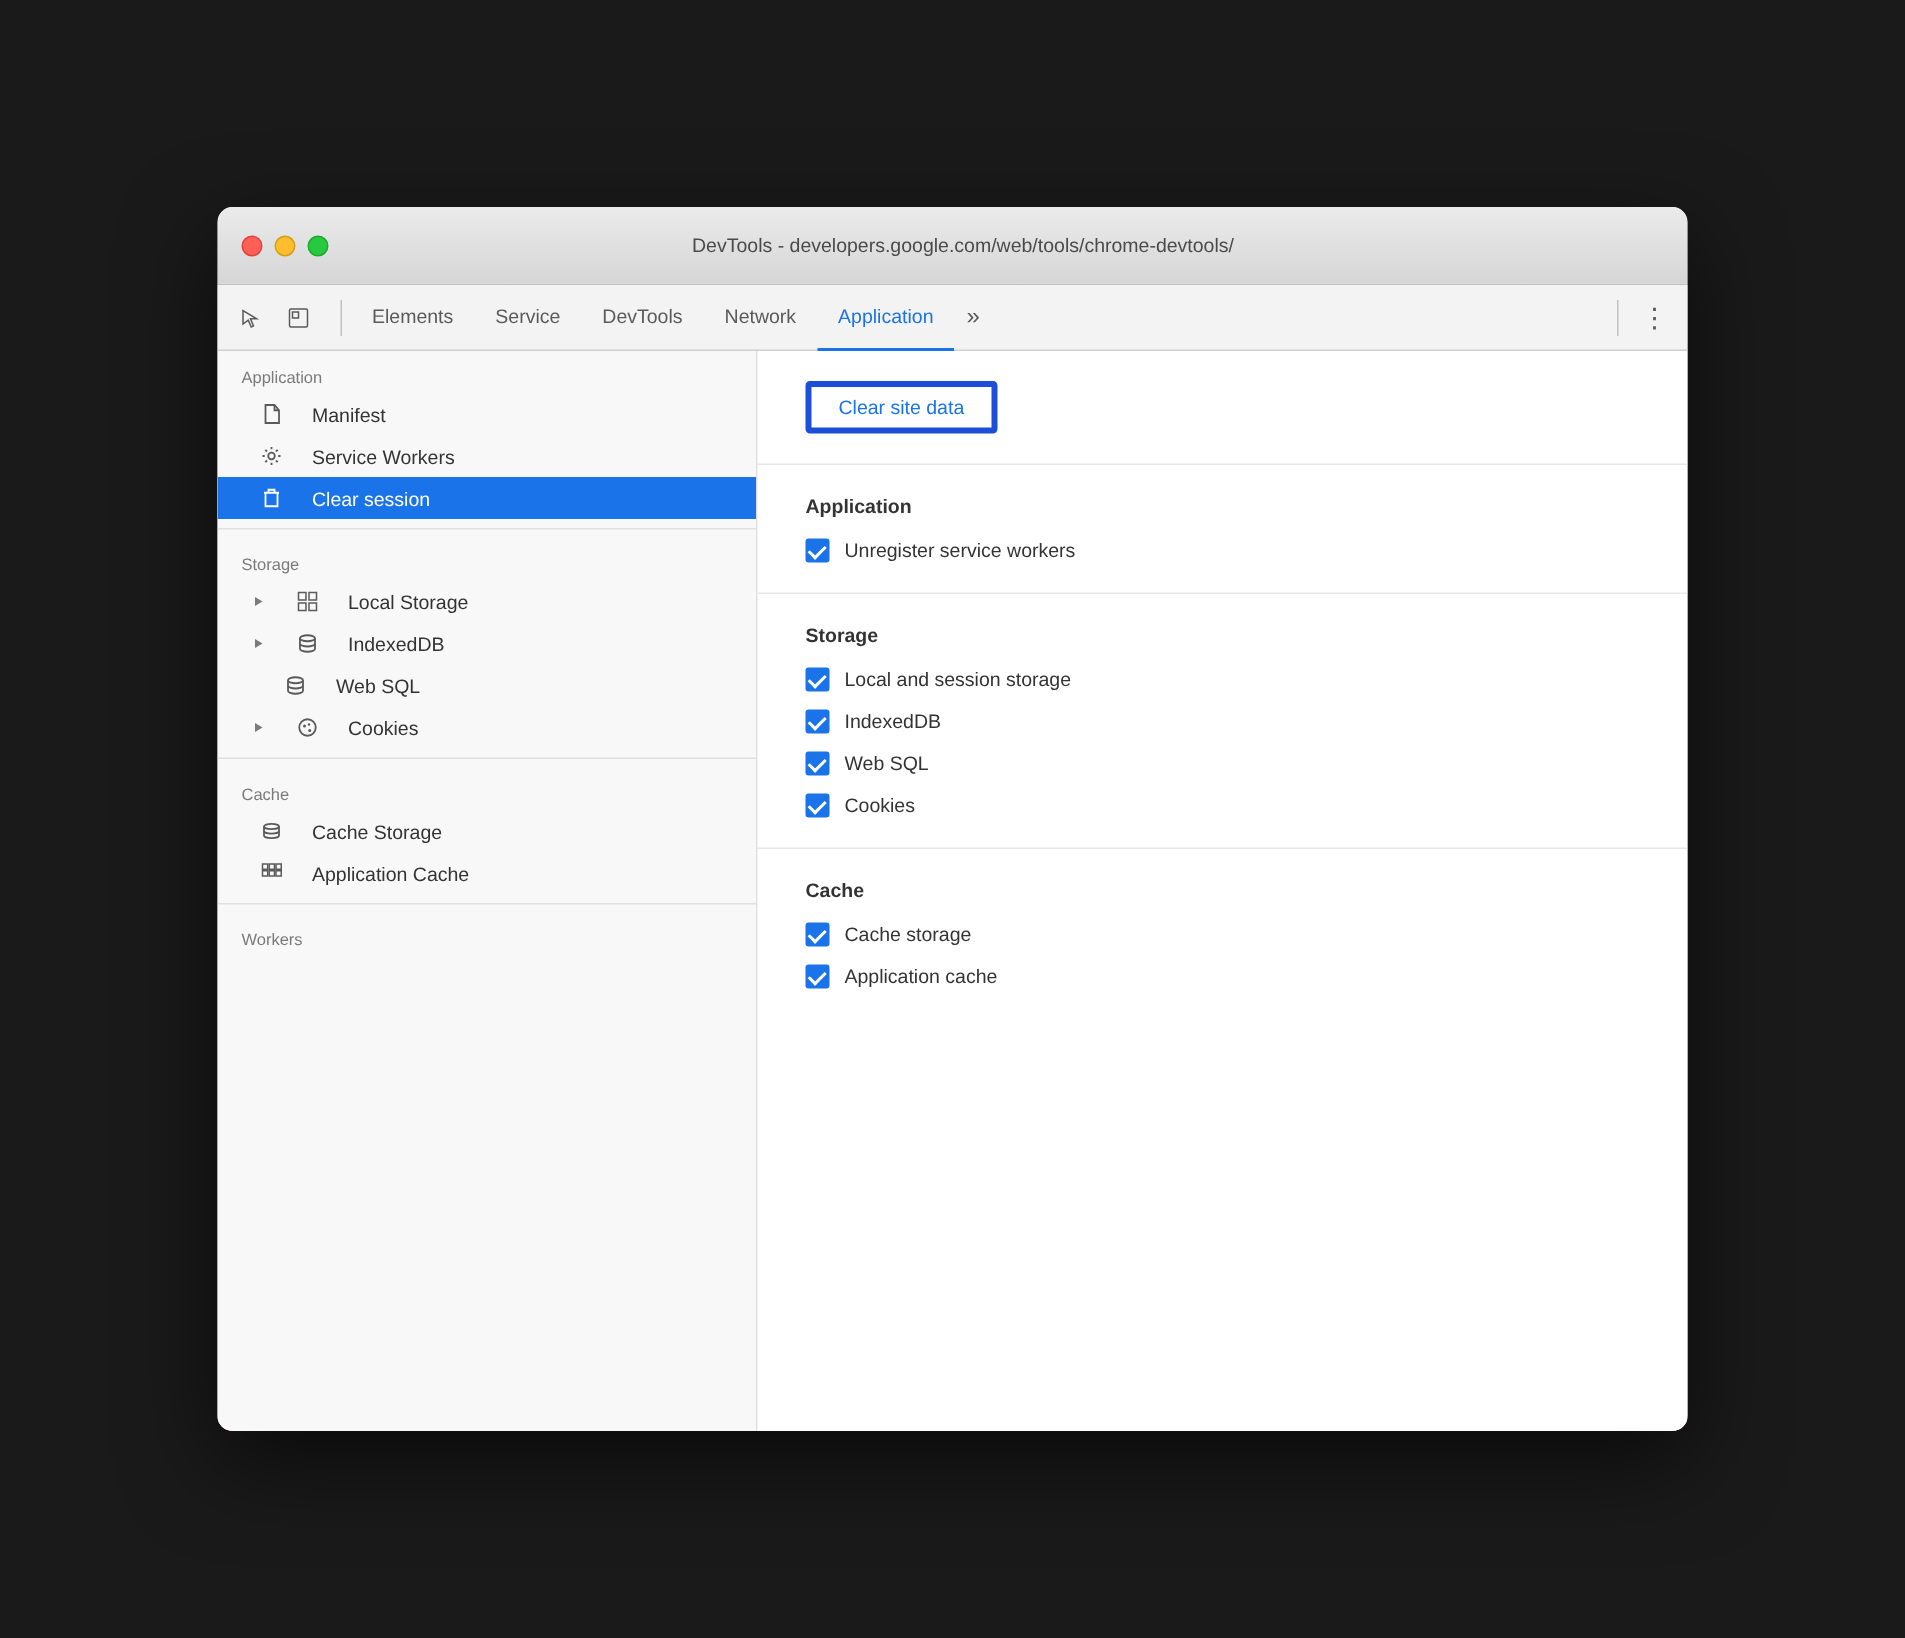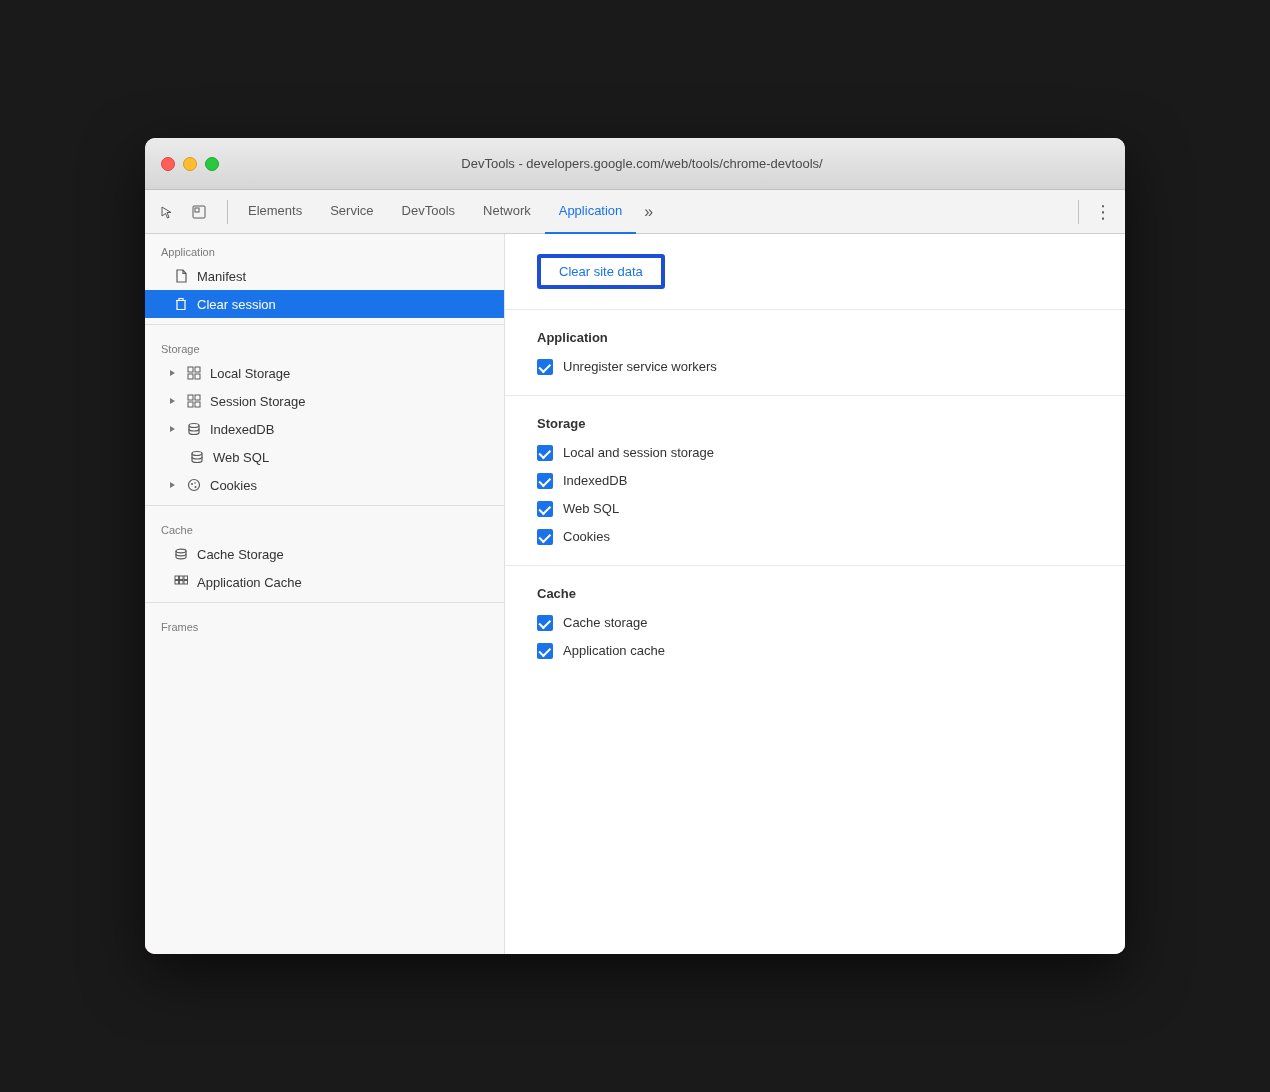--- a/index.html
+++ b/index.html
@@ -141,21 +141,21 @@
       font-weight: 500;
     }
     .sidebar-item {
       display: flex;
       align-items: center;
       padding: 5px 16px 5px 28px;
       font-size: 13px;
       color: #333;
       cursor: pointer;
       height: 28px;
-      gap: 8px;
+      gap: 19px;
     }
     .sidebar-item.active {
       background: #1a73e8;
       color: #ffffff;
     }
     .sidebar-item.active .item-icon { color: #ffffff; }
     .sidebar-item.indent1 { padding-left: 28px; }
     .sidebar-item.indent2 { padding-left: 44px; }
     .sidebar-item.with-arrow { padding-left: 21px; }
     .item-arrow {
@@ -306,20 +306,29 @@
         <div class="sidebar-section-header">Application</div>
         <div class="sidebar-item indent1">
           <div class="item-icon">
             <svg width="13" height="14" viewBox="0 0 13 14" fill="none">
               <path d="M2 1 L8 1 L11 4.5 L11 13 L2 13 Z" stroke="#5a5a5a" stroke-width="1.2" fill="none"></path>
               <path d="M8 1 L8 4.5 L11 4.5" stroke="#5a5a5a" stroke-width="1.2" fill="none"></path>
             </svg>
           </div>
           <span>Manifest</span>
         </div>
+        <div class="sidebar-item indent1">
+          <div class="item-icon">
+            <svg width="14" height="14" viewBox="0 0 14 14" fill="none">
+              <circle cx="7" cy="7" r="2.2" stroke="#5a5a5a" stroke-width="1.2" fill="none"></circle>
+              <path d="M7 1 L7 2.5 M7 11.5 L7 13 M1 7 L2.5 7 M11.5 7 L13 7 M2.9 2.9 L4 4 M10 10 L11.1 11.1 M11.1 2.9 L10 4 M4 10 L2.9 11.1" stroke="#5a5a5a" stroke-width="1.2"></path>
+            </svg>
+          </div>
+          <span>Service Workers</span>
+        </div>
         <div class="sidebar-item indent1 active">
           <div class="item-icon">
             <svg width="12" height="14" viewBox="0 0 12 14" fill="none">
               <path d="M1 3.5 L11 3.5 M4 3.5 L4 1.5 L8 1.5 L8 3.5 M2 3.5 L2 12.5 L10 12.5 L10 3.5" stroke="white" stroke-width="1.2" fill="none"></path>
             </svg>
           </div>
           <span>Clear session</span>
         </div>
 
         <div class="sidebar-separator"></div>
@@ -342,36 +351,20 @@
           <span>Local Storage</span>
         </div>
         <div class="sidebar-item with-arrow">
           <div class="item-arrow">
             <svg width="7" height="8" viewBox="0 0 7 8">
                 <polygon points="1,1 6,4 1,7" fill="#7a7a7a"></polygon>
               </svg>
           </div>
           <div class="item-icon">
             <svg width="14" height="14" viewBox="0 0 14 14" fill="none">
-              <rect x="1" y="1" width="5" height="5" stroke="#5a5a5a" stroke-width="1" fill="none"></rect>
-              <rect x="8" y="1" width="5" height="5" stroke="#5a5a5a" stroke-width="1" fill="none"></rect>
-              <rect x="1" y="8" width="5" height="5" stroke="#5a5a5a" stroke-width="1" fill="none"></rect>
-              <rect x="8" y="8" width="5" height="5" stroke="#5a5a5a" stroke-width="1" fill="none"></rect>
-            </svg>
-          </div>
-          <span>Session Storage</span>
-        </div>
-        <div class="sidebar-item with-arrow">
-          <div class="item-arrow">
-            <svg width="7" height="8" viewBox="0 0 7 8">
-                <polygon points="1,1 6,4 1,7" fill="#7a7a7a"></polygon>
-              </svg>
-          </div>
-          <div class="item-icon">
-            <svg width="14" height="14" viewBox="0 0 14 14" fill="none">
               <ellipse cx="7" cy="3.5" rx="5" ry="2" stroke="#5a5a5a" stroke-width="1.2" fill="none"></ellipse>
               <path d="M2 3.5 L2 10.5 C2 11.6 4.3 12.5 7 12.5 C9.7 12.5 12 11.6 12 10.5 L12 3.5" stroke="#5a5a5a" stroke-width="1.2" fill="none"></path>
               <path d="M2 7 C2 8.1 4.3 9 7 9 C9.7 9 12 8.1 12 7" stroke="#5a5a5a" stroke-width="1.2" fill="none"></path>
             </svg>
           </div>
           <span>IndexedDB</span>
         </div>
         <div class="sidebar-item indent2" style="padding-left:44px;">
           <div class="item-icon">
             <svg width="14" height="14" viewBox="0 0 14 14" fill="none">
@@ -421,21 +414,21 @@
               <rect x="1" y="5.5" width="3.5" height="3.5" stroke="#5a5a5a" stroke-width="1" fill="none"></rect>
               <rect x="5.5" y="5.5" width="3.5" height="3.5" stroke="#5a5a5a" stroke-width="1" fill="none"></rect>
               <rect x="10" y="5.5" width="3.5" height="3.5" stroke="#5a5a5a" stroke-width="1" fill="none"></rect>
             </svg>
           </div>
           <span>Application Cache</span>
         </div>
 
         <div class="sidebar-separator"></div>
 
-        <div class="sidebar-section-header">Frames</div>
+        <div class="sidebar-section-header">Workers</div>
 
       </div>
 
       <div class="content-area">
 
         <div class="content-section">
           <button class="clear-button">
             <span>Clear site data</span>
           </button>
         </div>

